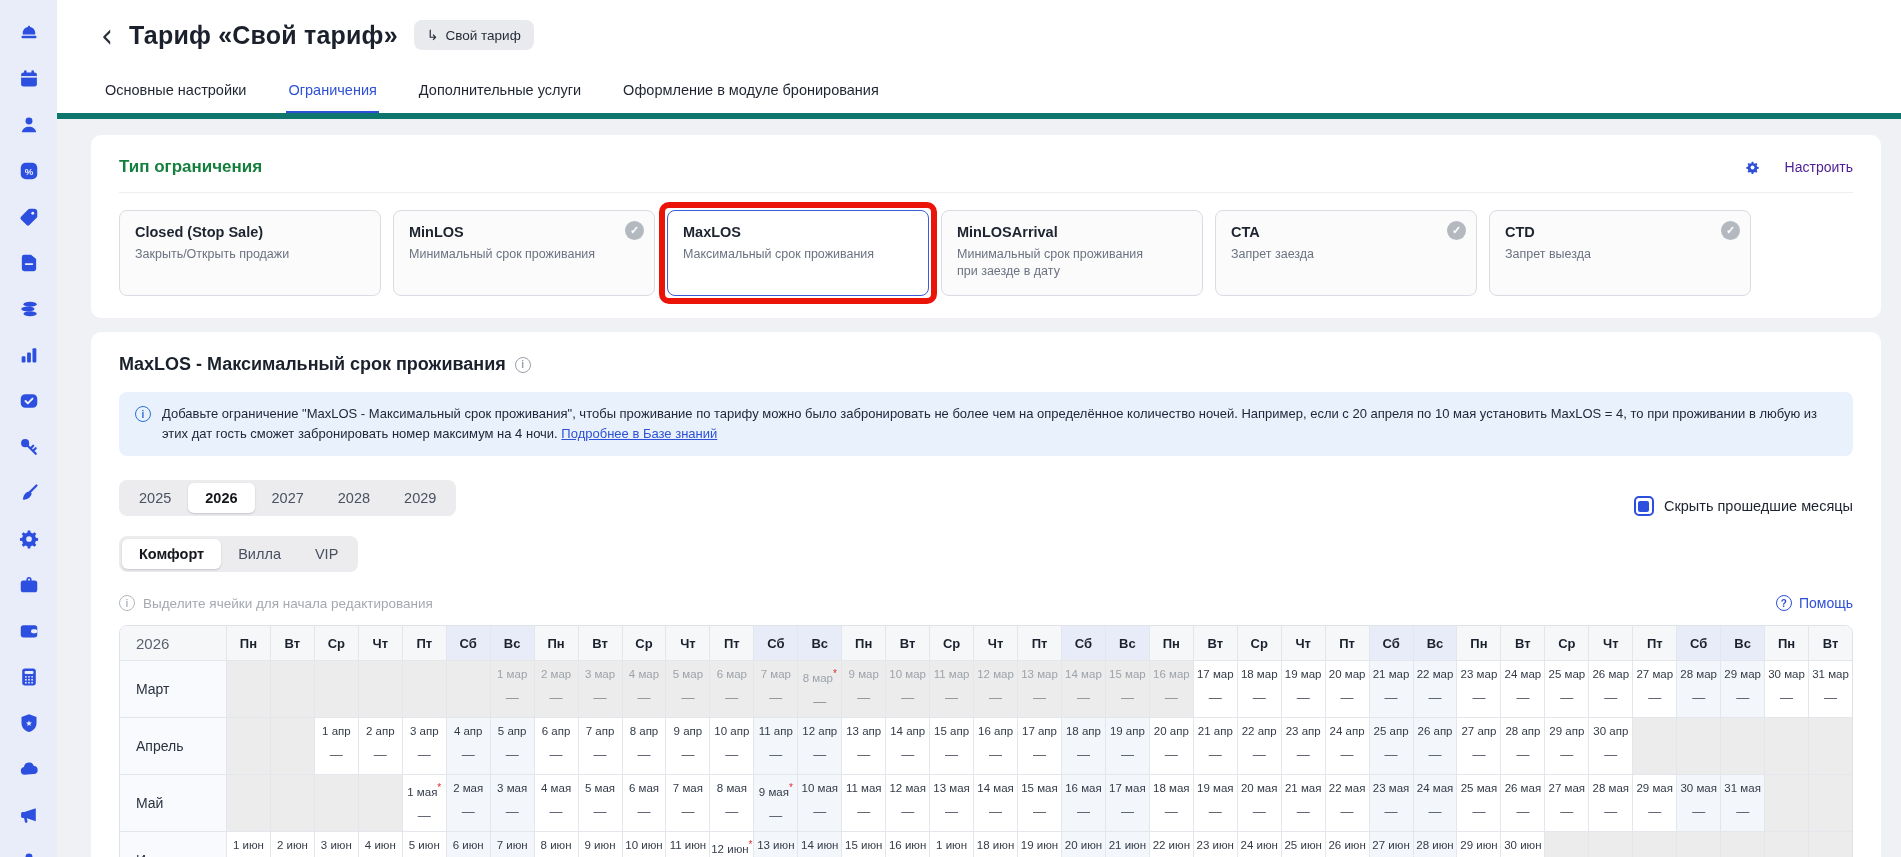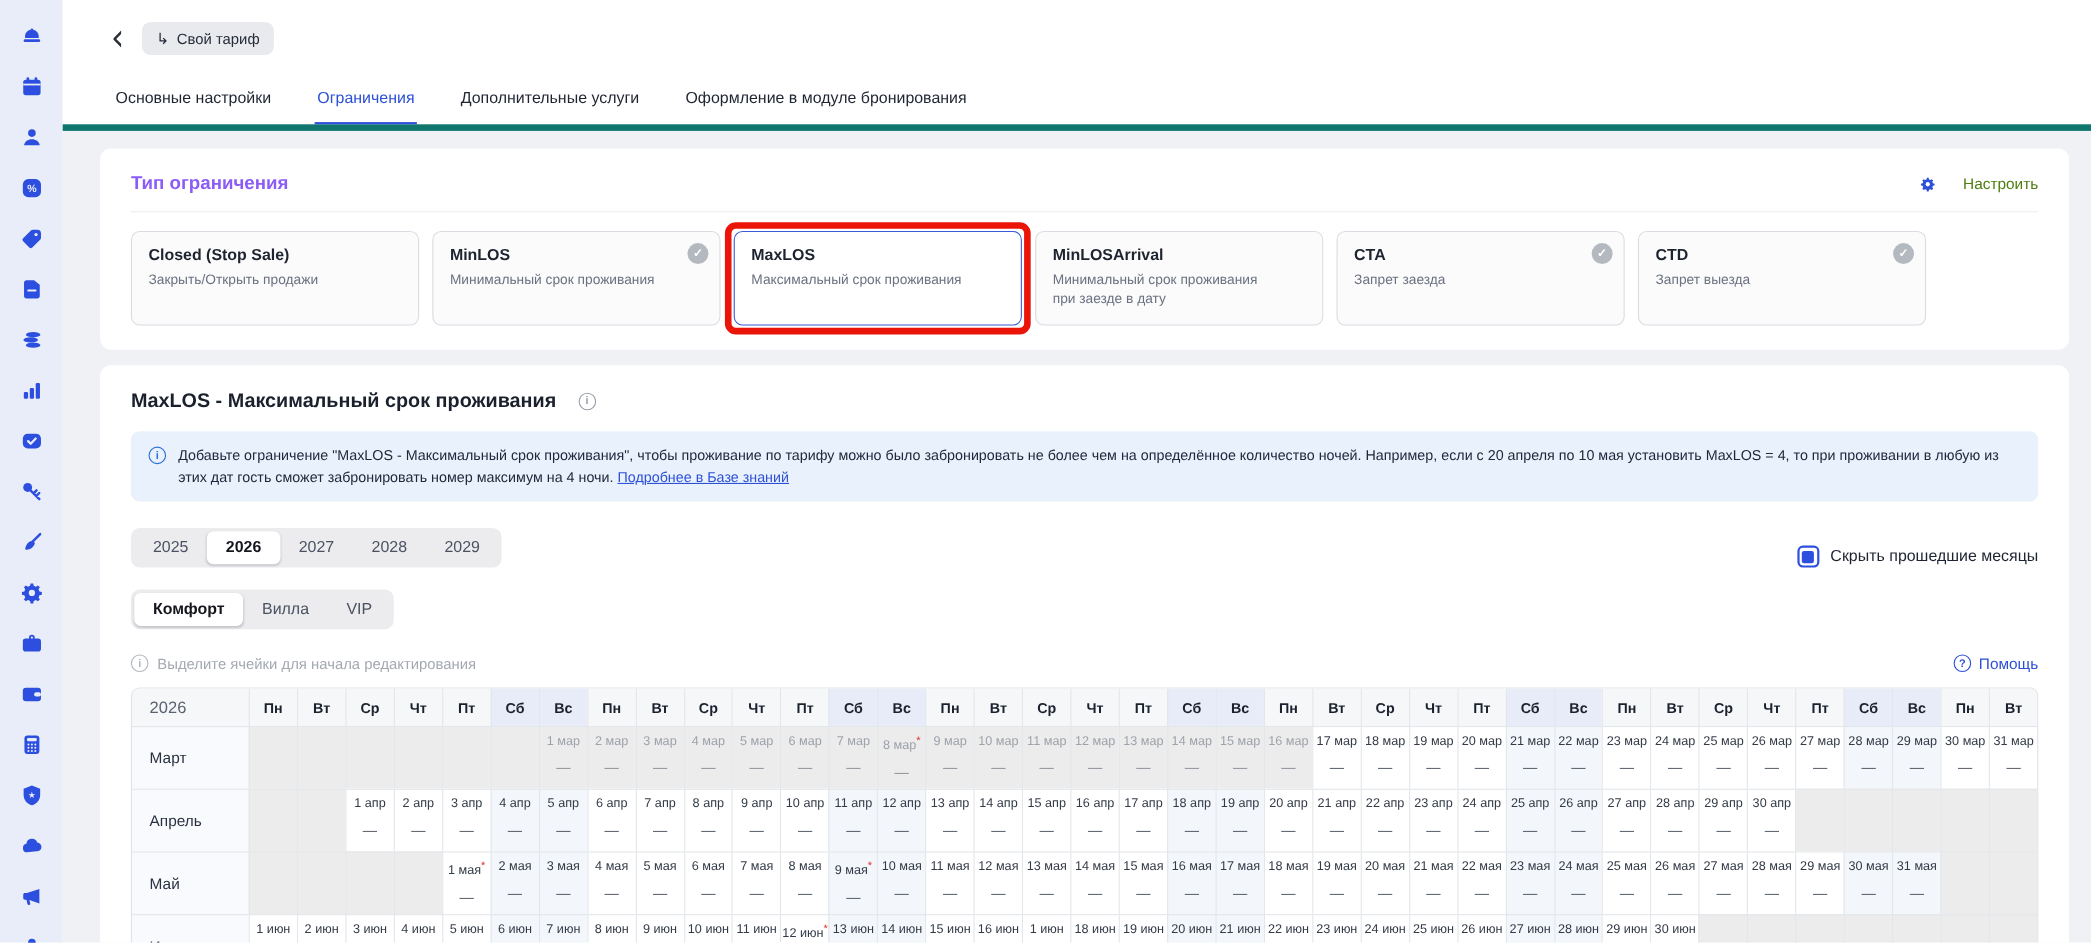--- a/index.html
+++ b/index.html
@@ -27,40 +27,40 @@
     border-bottom:6px solid #0f766e; margin-left:-44px; margin-right:-20px; }
   .tab { font-size:14.5px; color:#1f2531; padding:10px 2px 13px; cursor:pointer;
     border-bottom:2px solid transparent; }
   .tab.active { color:#2d50d6; border-bottom-color:#2d50d6; }
 
   .content { flex:1; padding:16px 20px 0 34px; overflow:hidden; }
   .card { background:#fff; border-radius:10px; padding:22px 28px; }
 
   
   .sec-head { display:flex; justify-content:space-between; align-items:center; }
-  .sec-title { font-size:17px; font-weight:bold; color:#8b5cf6; }
-  .configure { display:flex; align-items:center; gap:25px; color:#4d7c0f; font-size:14px;
+  .sec-title { font-size:17px; font-weight:bold; color:#15803d; }
+  .configure { display:flex; align-items:center; gap:25px; color:#4c1d95; font-size:14px;
     cursor:pointer; }
   .configure svg { width:15px; height:15px; fill:#2d50d6; }
   .divider { border-top:1px solid #eceef2; margin:15px 0 17px; }
   .rcards { display:grid; grid-template-columns:repeat(6,262px); gap:12px; }
   .r-card { position:relative; border:1px solid #d9dce2; border-radius:8px;
     background:#fbfbfc; padding:13px 15px; min-height:86px; cursor:pointer; }
   .r-card.selected { border:1.5px solid #3b5bd8; background:#fff; }
   .r-title { font-size:14.5px; font-weight:bold; color:#1d2430; margin-bottom:6px; }
   .r-sub { font-size:12.5px; color:#6b7280; line-height:1.35; padding-right:26px; }
   .r-check { position:absolute; top:10px; right:10px; width:19px; height:19px;
     border-radius:50%; background:#b4b9c0; color:#fff; font-size:11px; font-weight:bold;
     display:flex; align-items:center; justify-content:center; }
   .annot { position:absolute; left:-9px; top:-9px; right:-9px; bottom:-9px;
     border:6px solid #ea1508; border-radius:10px; pointer-events:none; z-index:5; }
 
   
   .card2 { margin-top:14px; }
-  .mx-title-row { display:flex; align-items:center; gap:20px; }
+  .mx-title-row { display:flex; align-items:center; gap:9px; }
   .mx-title { font-size:18px; font-weight:bold; color:#1b212c; }
   .i-circle { width:16px; height:16px; border-radius:50%; border:1.5px solid #9aa0a8;
     color:#9aa0a8; font-size:10px; display:inline-flex; align-items:center;
     justify-content:center; font-weight:bold; }
   .banner { margin-top:17px; background:#e9f2fc; border-radius:8px; padding:12px 16px;
     display:flex; gap:11px; }
   .i-circle.blue { border-color:#2b6fd8; color:#2b6fd8; margin-top:2px; flex:none; }
   .banner-text { font-size:13px; color:#20293a; line-height:1.55; }
   .kb-link { color:#2d50d6; text-decoration:underline; cursor:pointer; }
 
@@ -238,20 +238,21 @@
           <circle cx="12" cy="7.6" r="3.8"></circle>
           <path d="M4.2 19.8c.5-3.9 3.8-6 7.8-6s7.3 2.1 7.8 6z"></path>
         </svg>
       </div>
     </div>
 
   <div class="main">
     <div class="topbar">
       <div class="hdr-row">
         <span class="back-btn">‹</span>
+        <span class="page-title">Тариф «Свой тариф»</span>
         <span class="badge">
           <span class="arr">↳</span>
           <span>Свой тариф</span>
         </span>
       </div>
       <div class="tabs" id="tabbar">
           <div class="tab">Основные настройки</div>
           <div class="tab active">Ограничения</div>
           <div class="tab">Дополнительные услуги</div>
           <div class="tab">Оформление в модуле бронирования</div>

